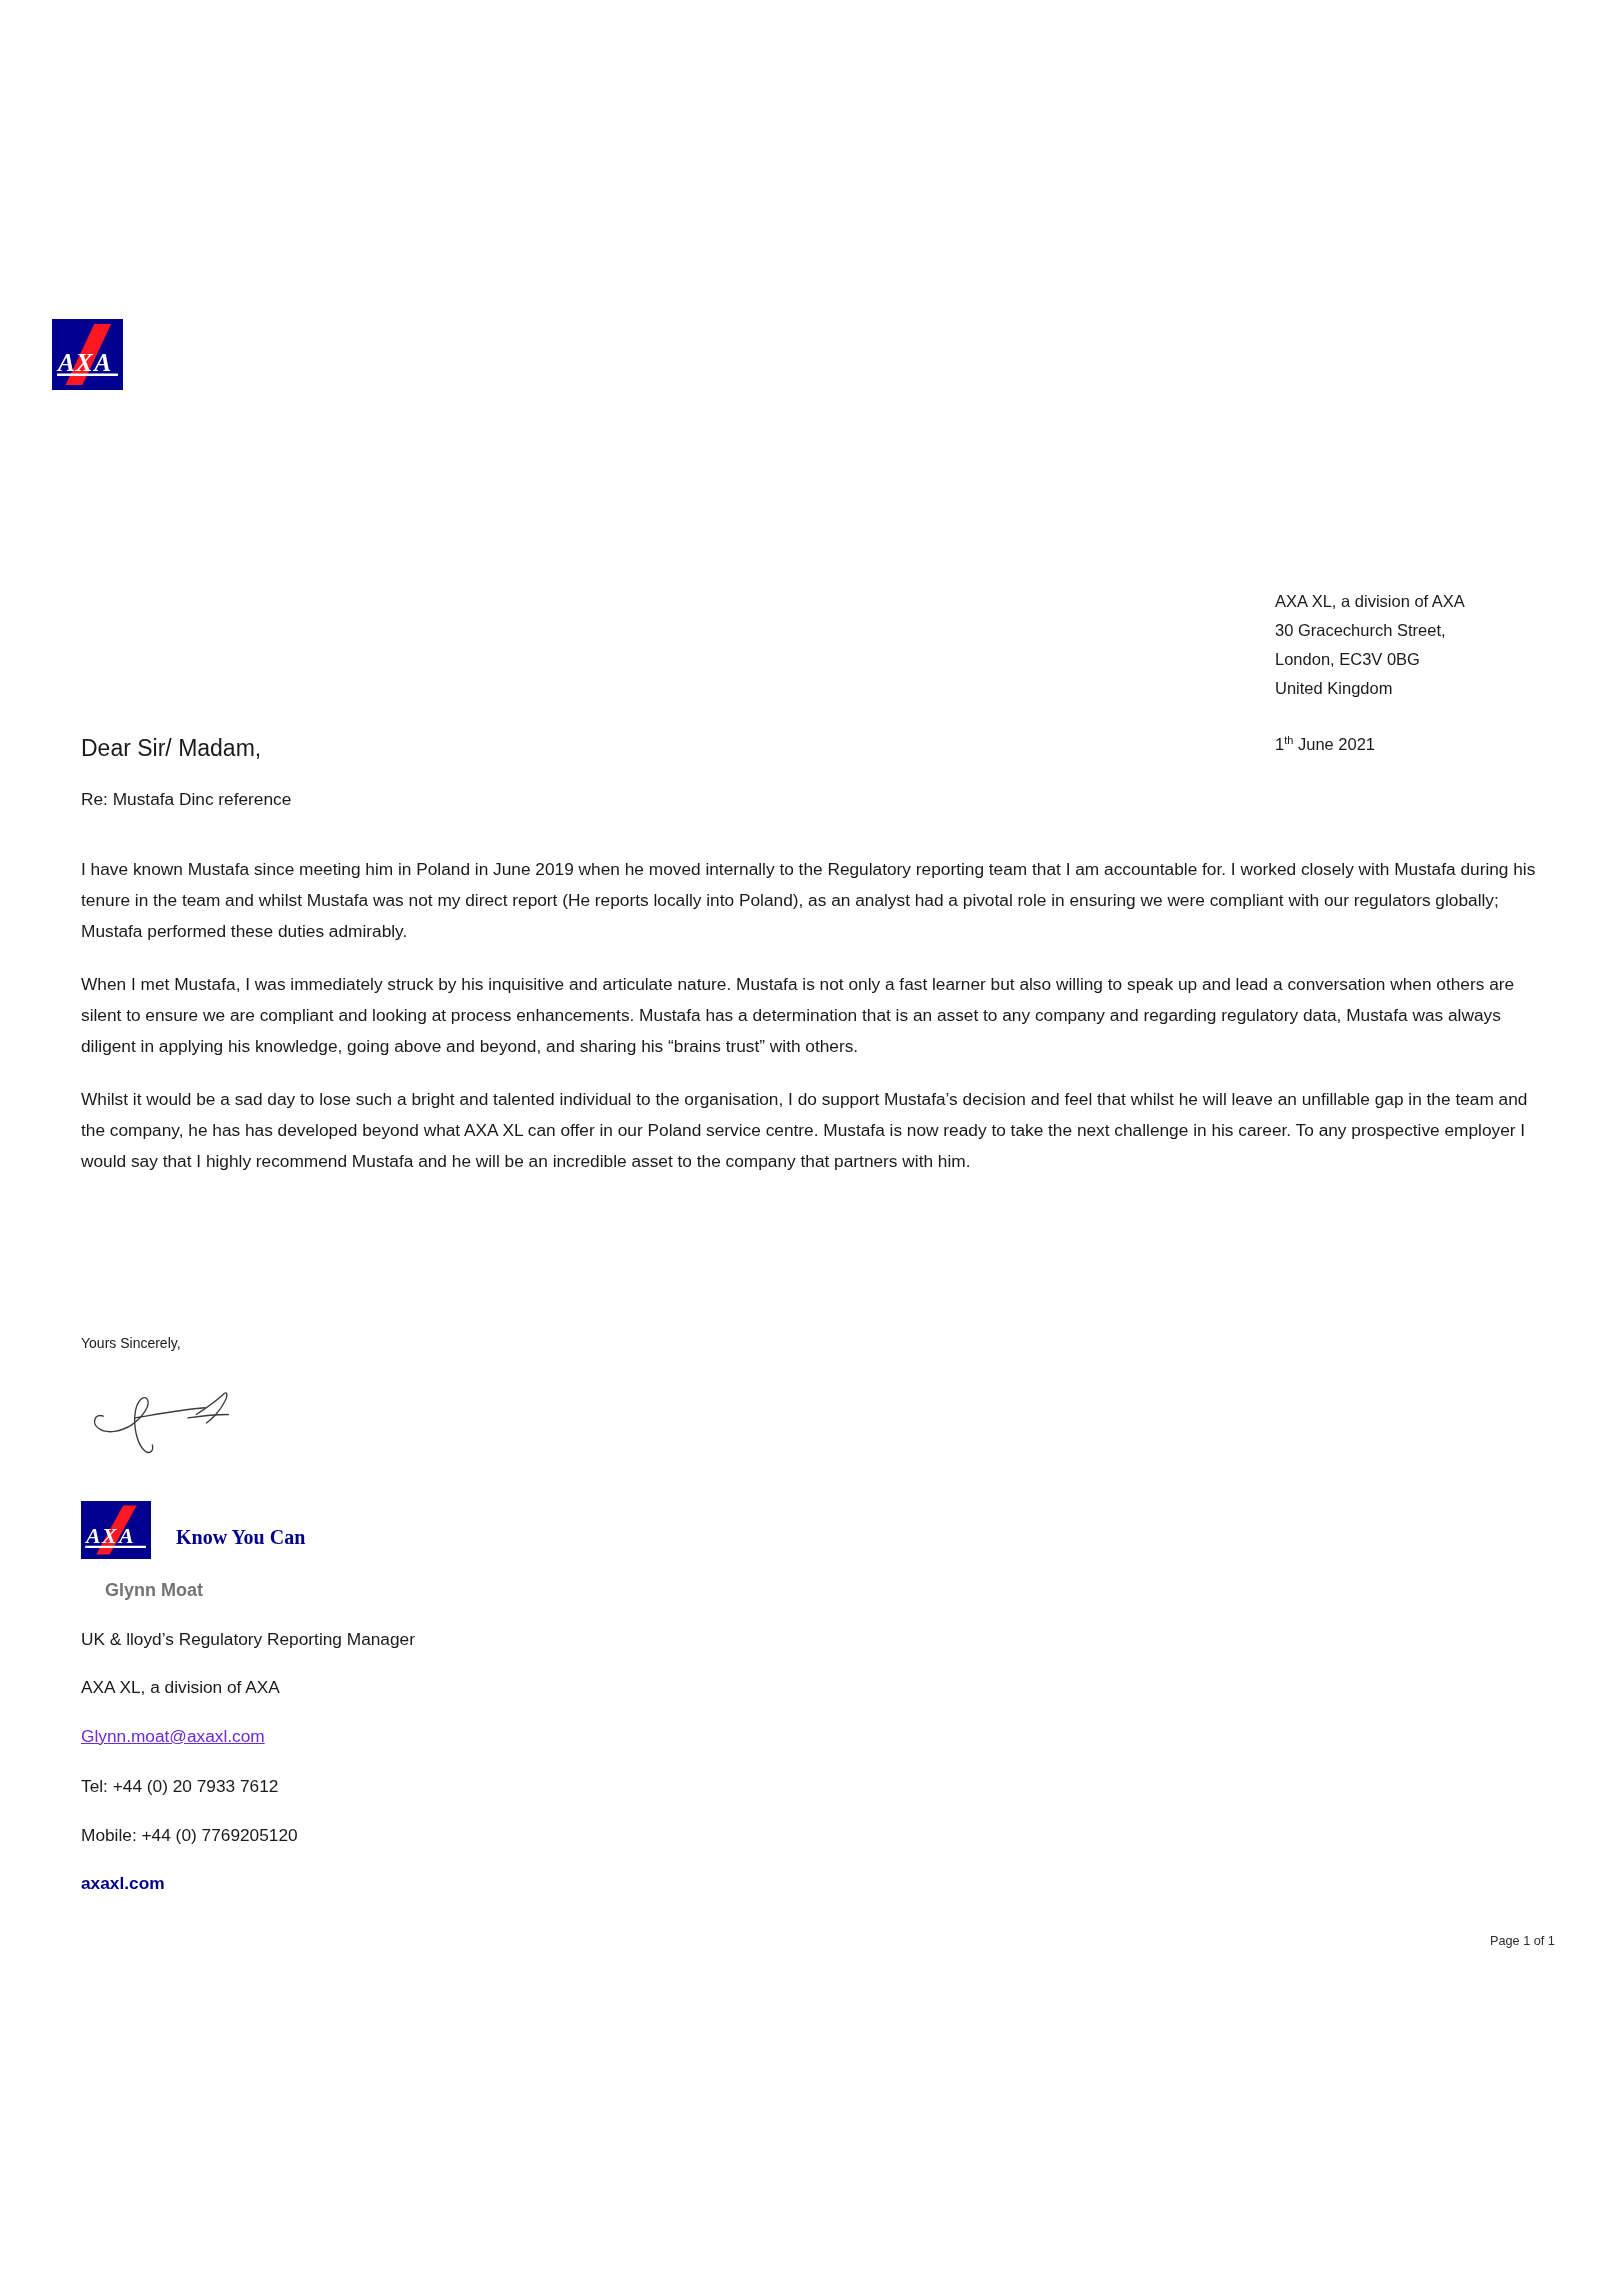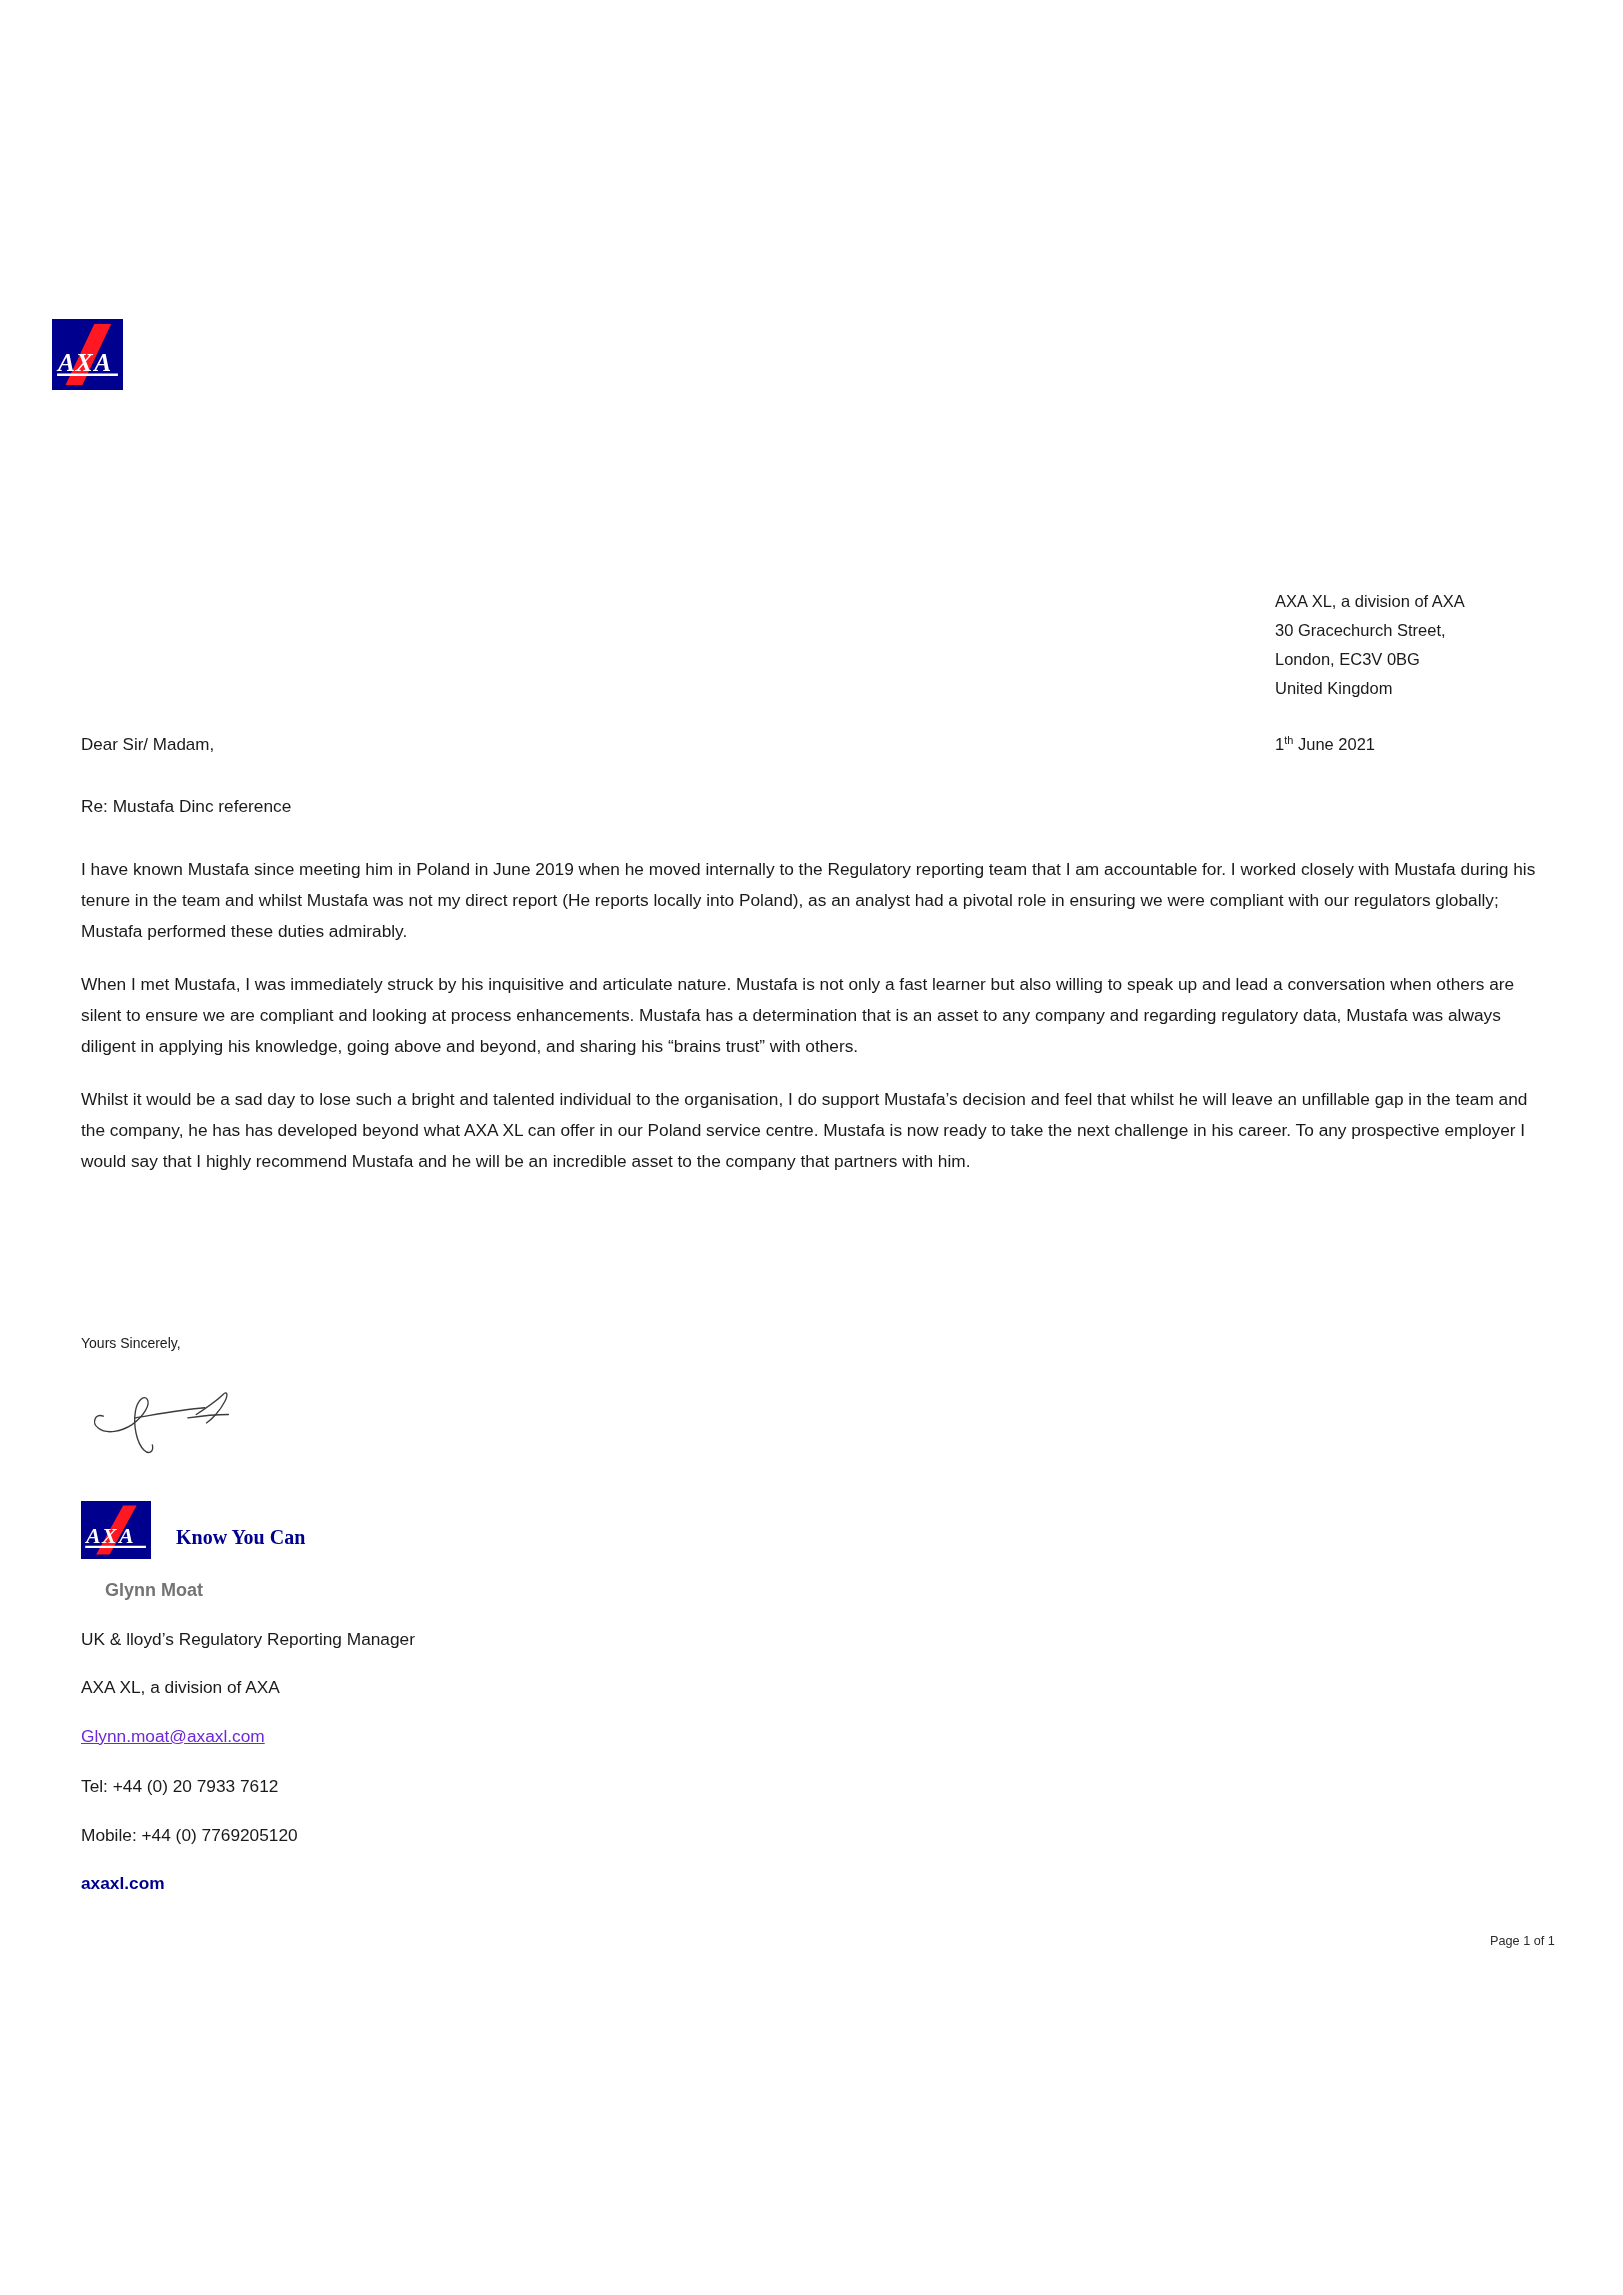--- a/index.html
+++ b/index.html
@@ -67,33 +67,32 @@
   .date-line sup {
     font-size: 11px;
     vertical-align: super;
     line-height: 0;
   }
 
   .salutation {
     position: absolute;
     left: 81px;
     top: 735px;
-    font-size: 17px;
+    font-size: 23px;
     color: #1a1a1a;
     white-space: nowrap;
   }
 
   .subject {
     position: absolute;
     left: 81px;
     top: 789px;
     font-size: 17.3px;
     color: #1a1a1a;
     white-space: nowrap;
-    margin-top: 7px;
   }
 
   
   .body-text {
     position: absolute;
     left: 81px;
     top: 854px;
     width: 1474px;
     font-size: 17.3px;
     line-height: 31px;

